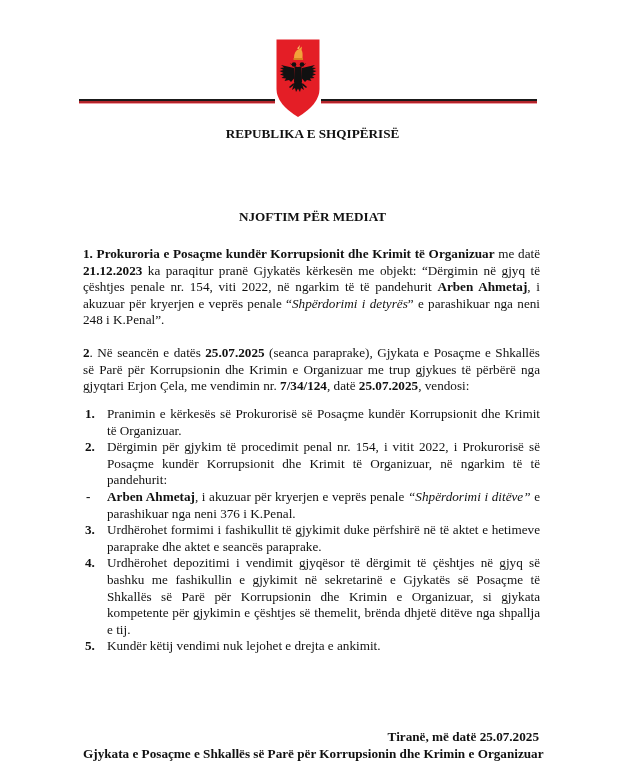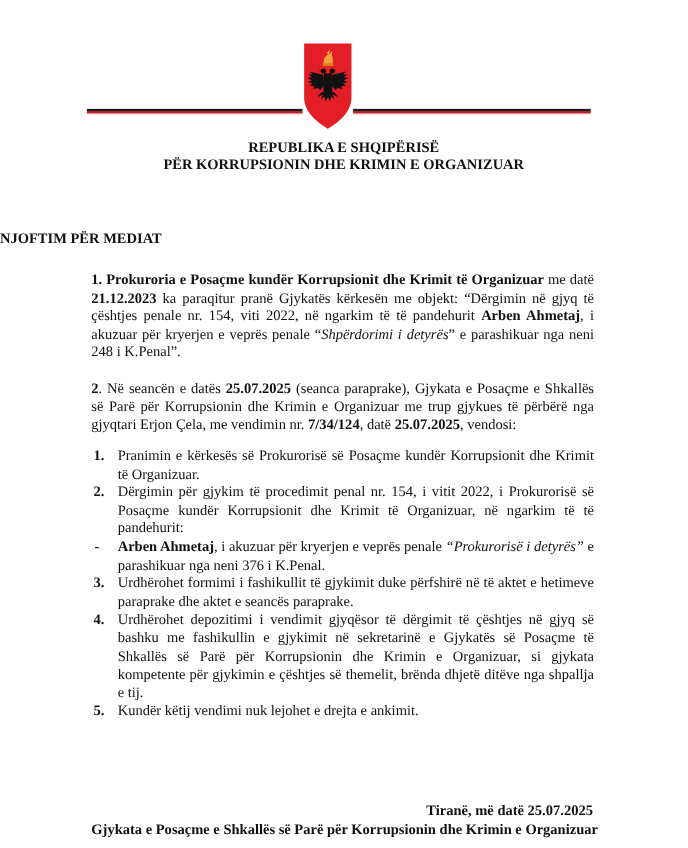--- a/index.html
+++ b/index.html
@@ -40,20 +40,21 @@
       text-align: center;
       font-weight: bold;
       font-size: 13.2px;
       line-height: 16px;
     }
     .notice-title {
       position: absolute;
       left: 0;
       width: 625px;
       top: 209px;
+      text-align: center;
       font-weight: bold;
       font-size: 13.2px;
     }
     .body-text {
       position: absolute;
       left: 83px;
       width: 457px;
       font-size: 13.2px;
       line-height: 16.6px;
       text-align: justify;
@@ -137,41 +138,40 @@
       <path d="M19.5 44 L17 52 L20 50 L21 54 L23 50.5 L25 54 L26 50 L29 52 L26.5 44 Z"></path>
 
       <path d="M18.5 45 L14 49 L15 50 L19 47 Z"></path>
       <path d="M27.5 45 L32 49 L31 50 L27 47 Z"></path>
     </g>
   </svg>
 </div>
 
 <div class="title-block">
   <div>REPUBLIKA E SHQIPËRISË</div>
-  <div>PËR KORRUPSIONIN DHE KRIMIN E ORGANIZUAR</div>
 </div>
 
 <div class="notice-title">NJOFTIM PËR MEDIAT</div>
 
 <div class="body-text p1"><b>1.</b> <b>Prokuroria e Posaçme kundër Korrupsionit dhe Krimit të Organizuar</b><span> me datë </span><b>21.12.2023</b><span> ka paraqitur pranë Gjykatës kërkesën me objekt: “Dërgimin në gjyq të çështjes penale nr. 154, viti 2022, në ngarkim të të pandehurit </span><b>Arben Ahmetaj</b><span>, i akuzuar për kryerjen e veprës penale “</span><i>Shpërdorimi i detyrës</i><span>” e parashikuar nga neni 248 i K.Penal”.</span></div>
 
 <div class="body-text p2"><b>2</b><span>. Në seancën e datës </span><b>25.07.2025</b><span> (seanca paraprake), Gjykata e Posaçme e Shkallës së Parë për Korrupsionin dhe Krimin e Organizuar me trup gjykues të përbërë nga gjyqtari Erjon Çela, me vendimin nr. </span><b>7/34/124</b><span>, datë </span><b>25.07.2025</b><span>, vendosi:</span></div>
 
 <ul class="decision-list">
   <li>
     <span class="marker">1.</span>
     <span>Pranimin e kërkesës së Prokurorisë së Posaçme kundër Korrupsionit dhe Krimit të Organizuar.</span>
   </li>
   <li>
     <span class="marker">2.</span>
     <span>Dërgimin për gjykim të procedimit penal nr. 154, i vitit 2022, i Prokurorisë së Posaçme kundër Korrupsionit dhe Krimit të Organizuar, në ngarkim të të pandehurit:</span>
   </li>
   <li>
     <span class="marker dash">-</span>
-    <b>Arben Ahmetaj</b><span>, i akuzuar për kryerjen e veprës penale </span><i>“Prokurorisë i detyrës”</i><span> e parashikuar nga neni 376 i K.Penal.</span>
+    <b>Arben Ahmetaj</b><span>, i akuzuar për kryerjen e veprës penale </span><i>“Shpërdorimi i ditëve”</i><span> e parashikuar nga neni 376 i K.Penal.</span>
   </li>
   <li>
     <span class="marker">3.</span>
     <span>Urdhërohet formimi i fashikullit të gjykimit duke përfshirë në të aktet e hetimeve paraprake dhe aktet e seancës paraprake.</span>
   </li>
   <li>
     <span class="marker">4.</span>
     <span>Urdhërohet depozitimi i vendimit gjyqësor të dërgimit të çështjes në gjyq së bashku me fashikullin e gjykimit në sekretarinë e Gjykatës së Posaçme të Shkallës së Parë për Korrupsionin dhe Krimin e Organizuar, si gjykata kompetente për gjykimin e çështjes së themelit, brënda dhjetë ditëve nga shpallja e tij.</span>
   </li>
   <li>

